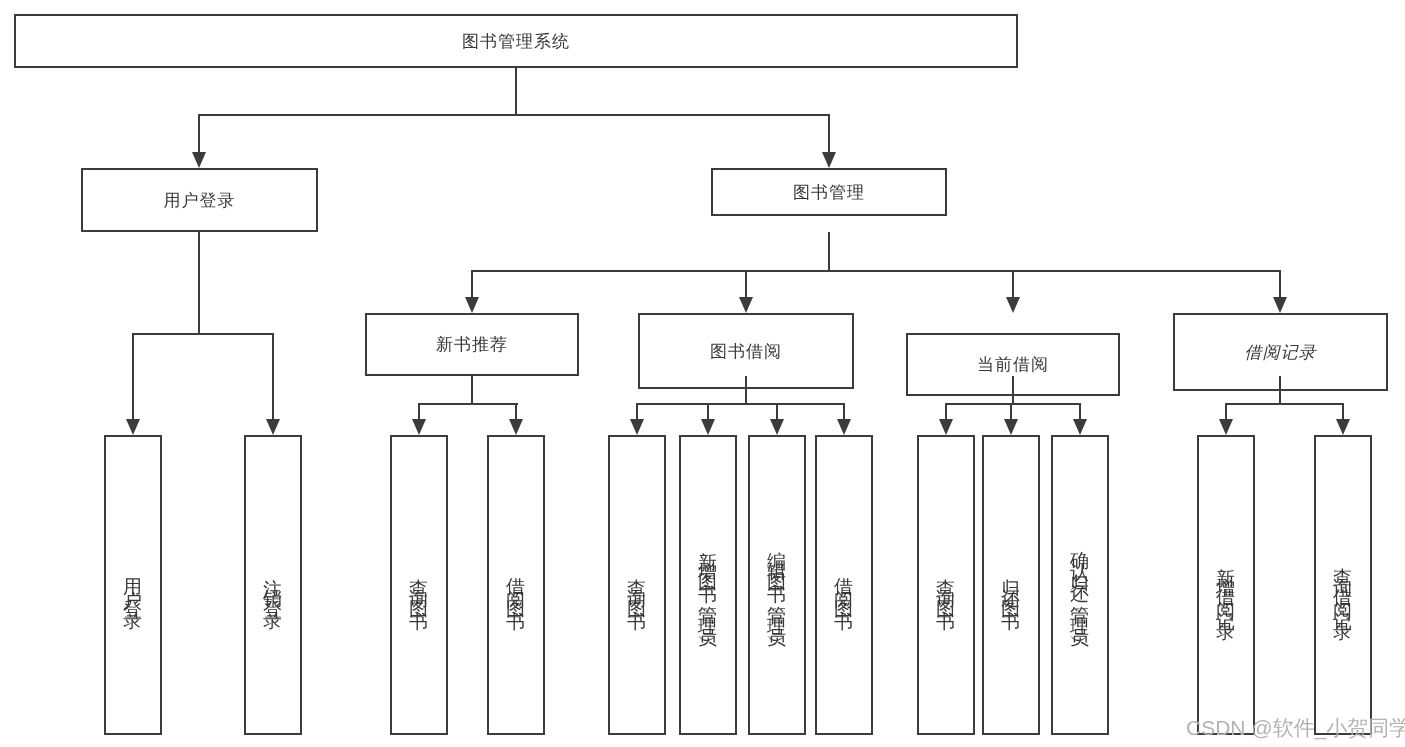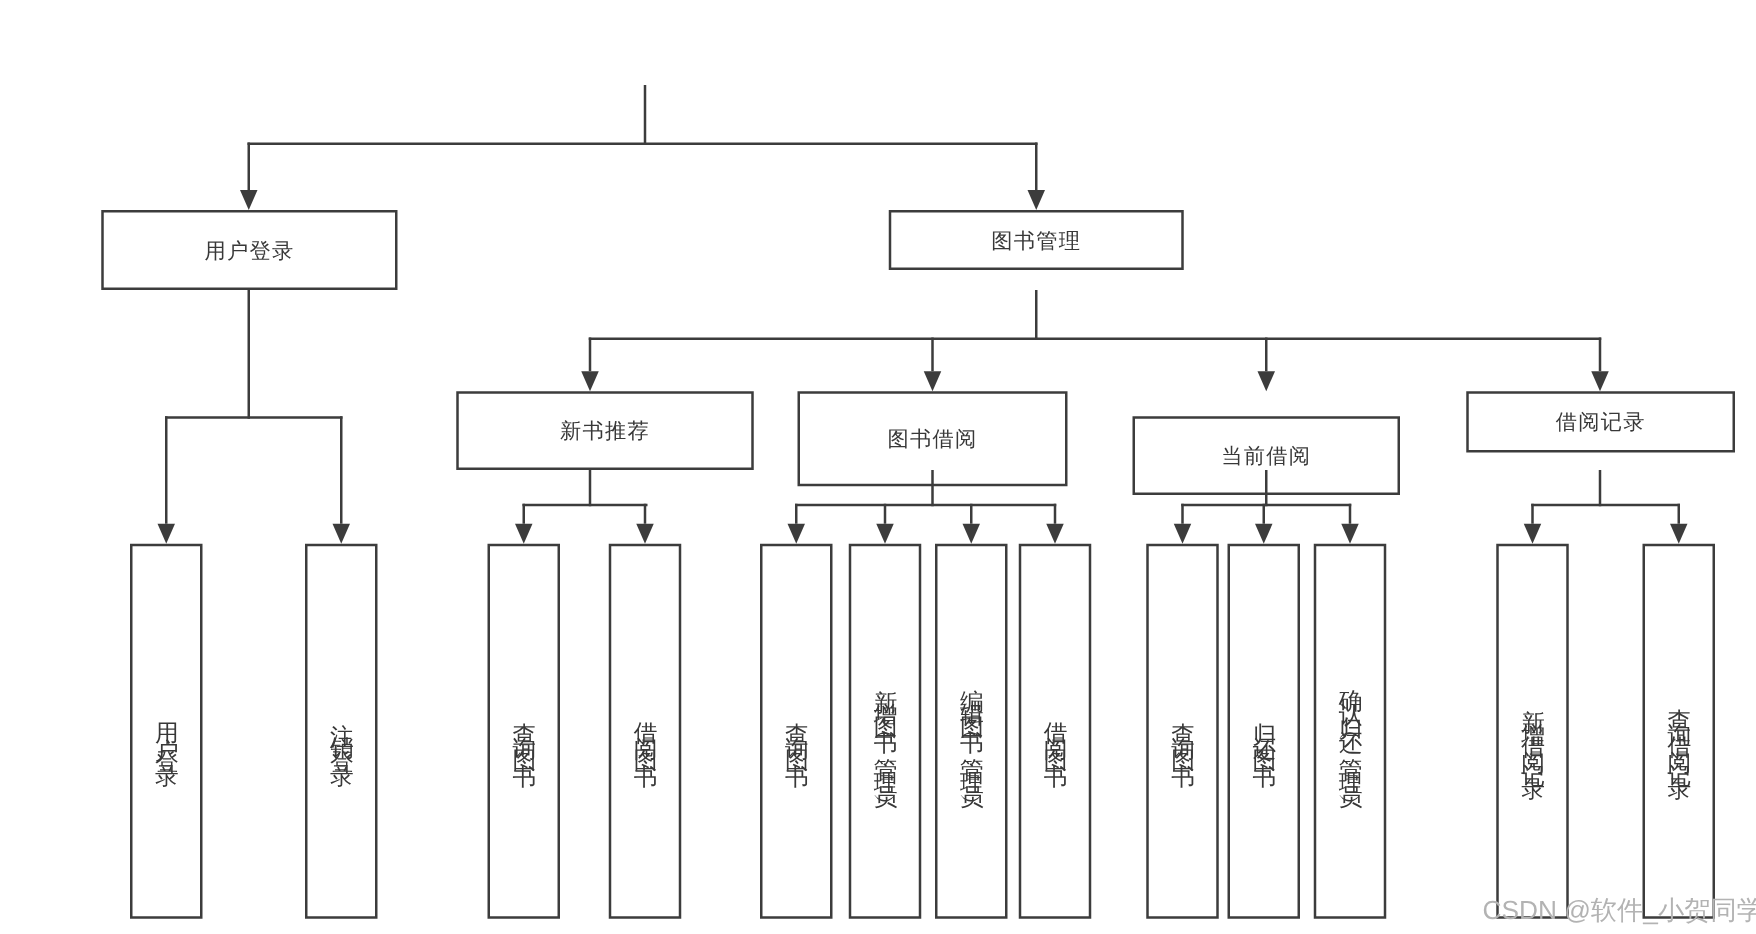--- a/index.html
+++ b/index.html
@@ -60,28 +60,29 @@
     font-size: 21px;
     color: #b3b3b3;
     white-space: nowrap;
   }
 </style>
 </head>
 <body>
 
 <div class="canvas">
 
+  <div class="box h" style="left:14px; top:14px; width:1004px; height:54px;">图书管理系统</div>
 
   <div class="box h" style="left:81px; top:168px; width:237px; height:64px;">用户登录</div>
   <div class="box h" style="left:711px; top:168px; width:236px; height:48px;">图书管理</div>
 
-  <div class="box h" style="left:365px; top:313px; width:238px; height:63px;">新书推荐</div>
+  <div class="box h" style="left:365px; top:313px; width:214px; height:63px;">新书推荐</div>
   <div class="box h" style="left:638px; top:313px; width:216px; height:76px;">图书借阅</div>
   <div class="box h" style="left:906px; top:313px; width:214px; height:63px;margin-top:20px;">当前借阅</div>
-  <div class="box h" style="left:1173px; top:313px; width:215px; height:49px;">借阅记录</div>
+  <div class="box h" style="left:1173px; top:313px; width:215px; height:78px;font-style:italic;">借阅记录</div>
 
   <div class="box v" style="left:104px; top:435px; width:58px; height:300px;">用户登录</div>
   <div class="box v" style="left:244px; top:435px; width:58px; height:300px;">注销登录</div>
 
   <div class="box v" style="left:390px; top:435px; width:58px; height:300px;">查询图书</div>
   <div class="box v" style="left:487px; top:435px; width:58px; height:300px;">借阅图书</div>
 
   <div class="box v" style="left:608px; top:435px; width:58px; height:300px;">查询图书</div>
   <div class="box v" style="left:679px; top:435px; width:58px; height:300px;">新增图书（管理员）</div>
   <div class="box v" style="left:748px; top:435px; width:58px; height:300px;">编辑图书（管理员）</div>

